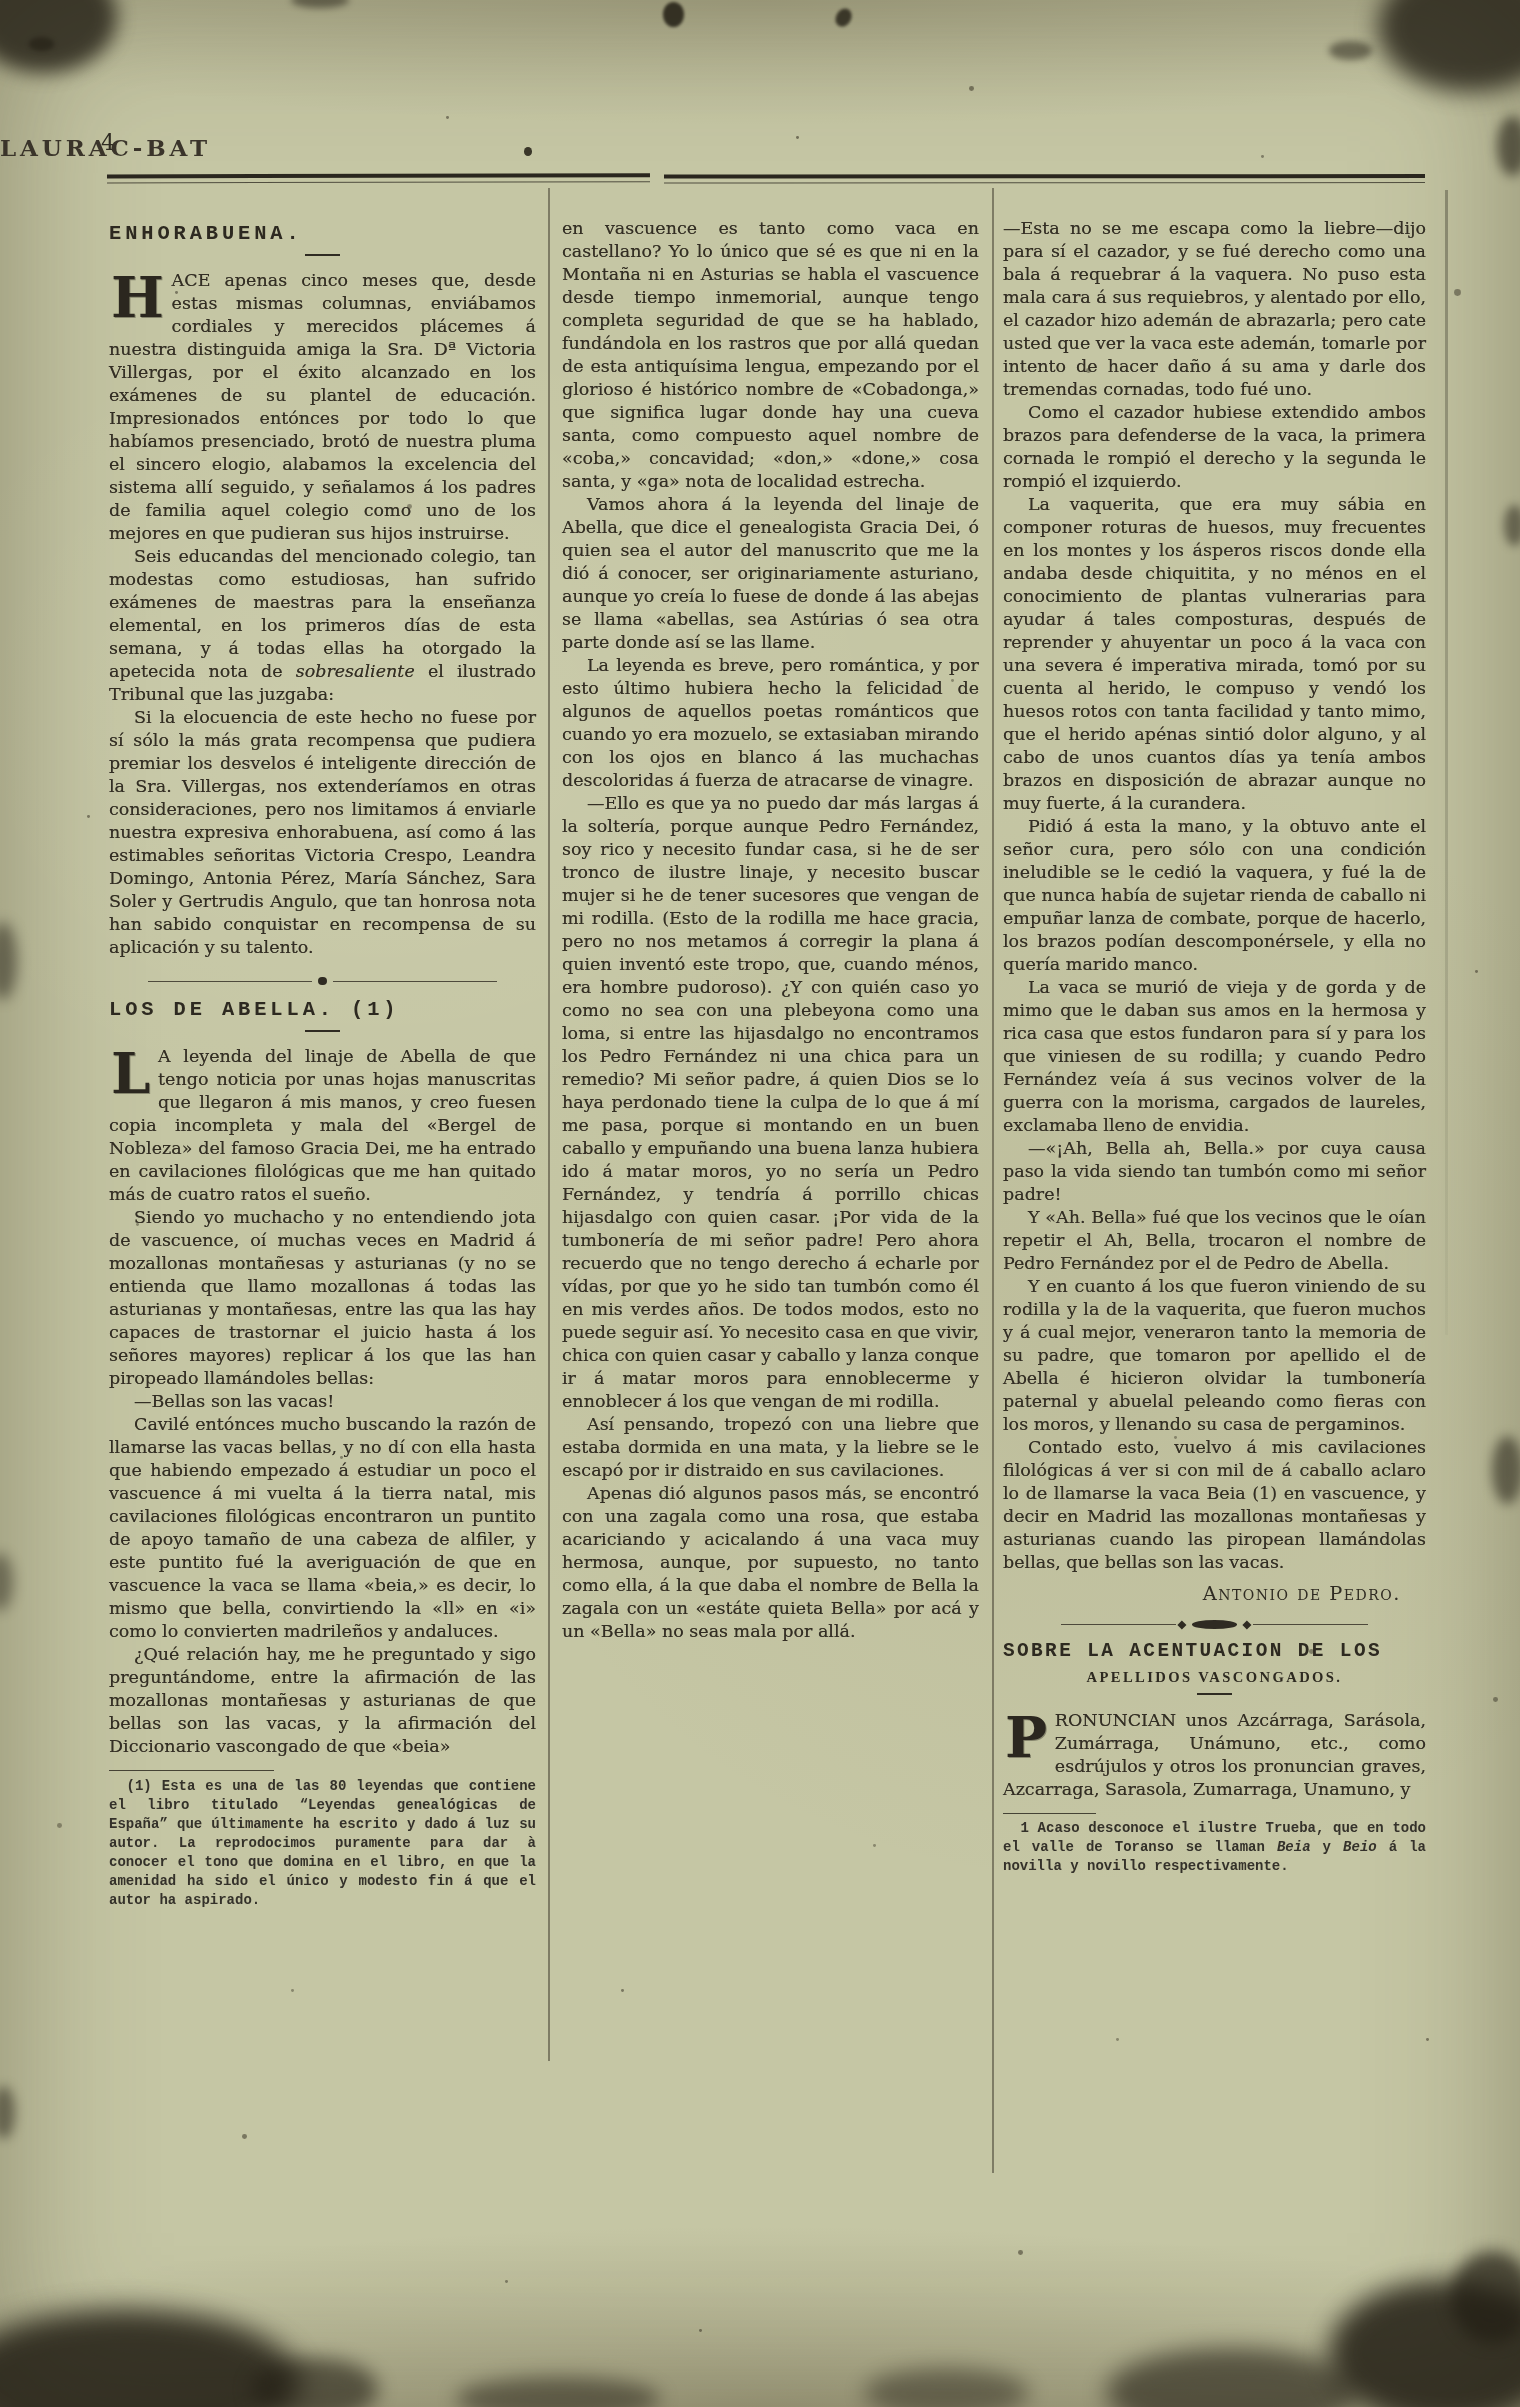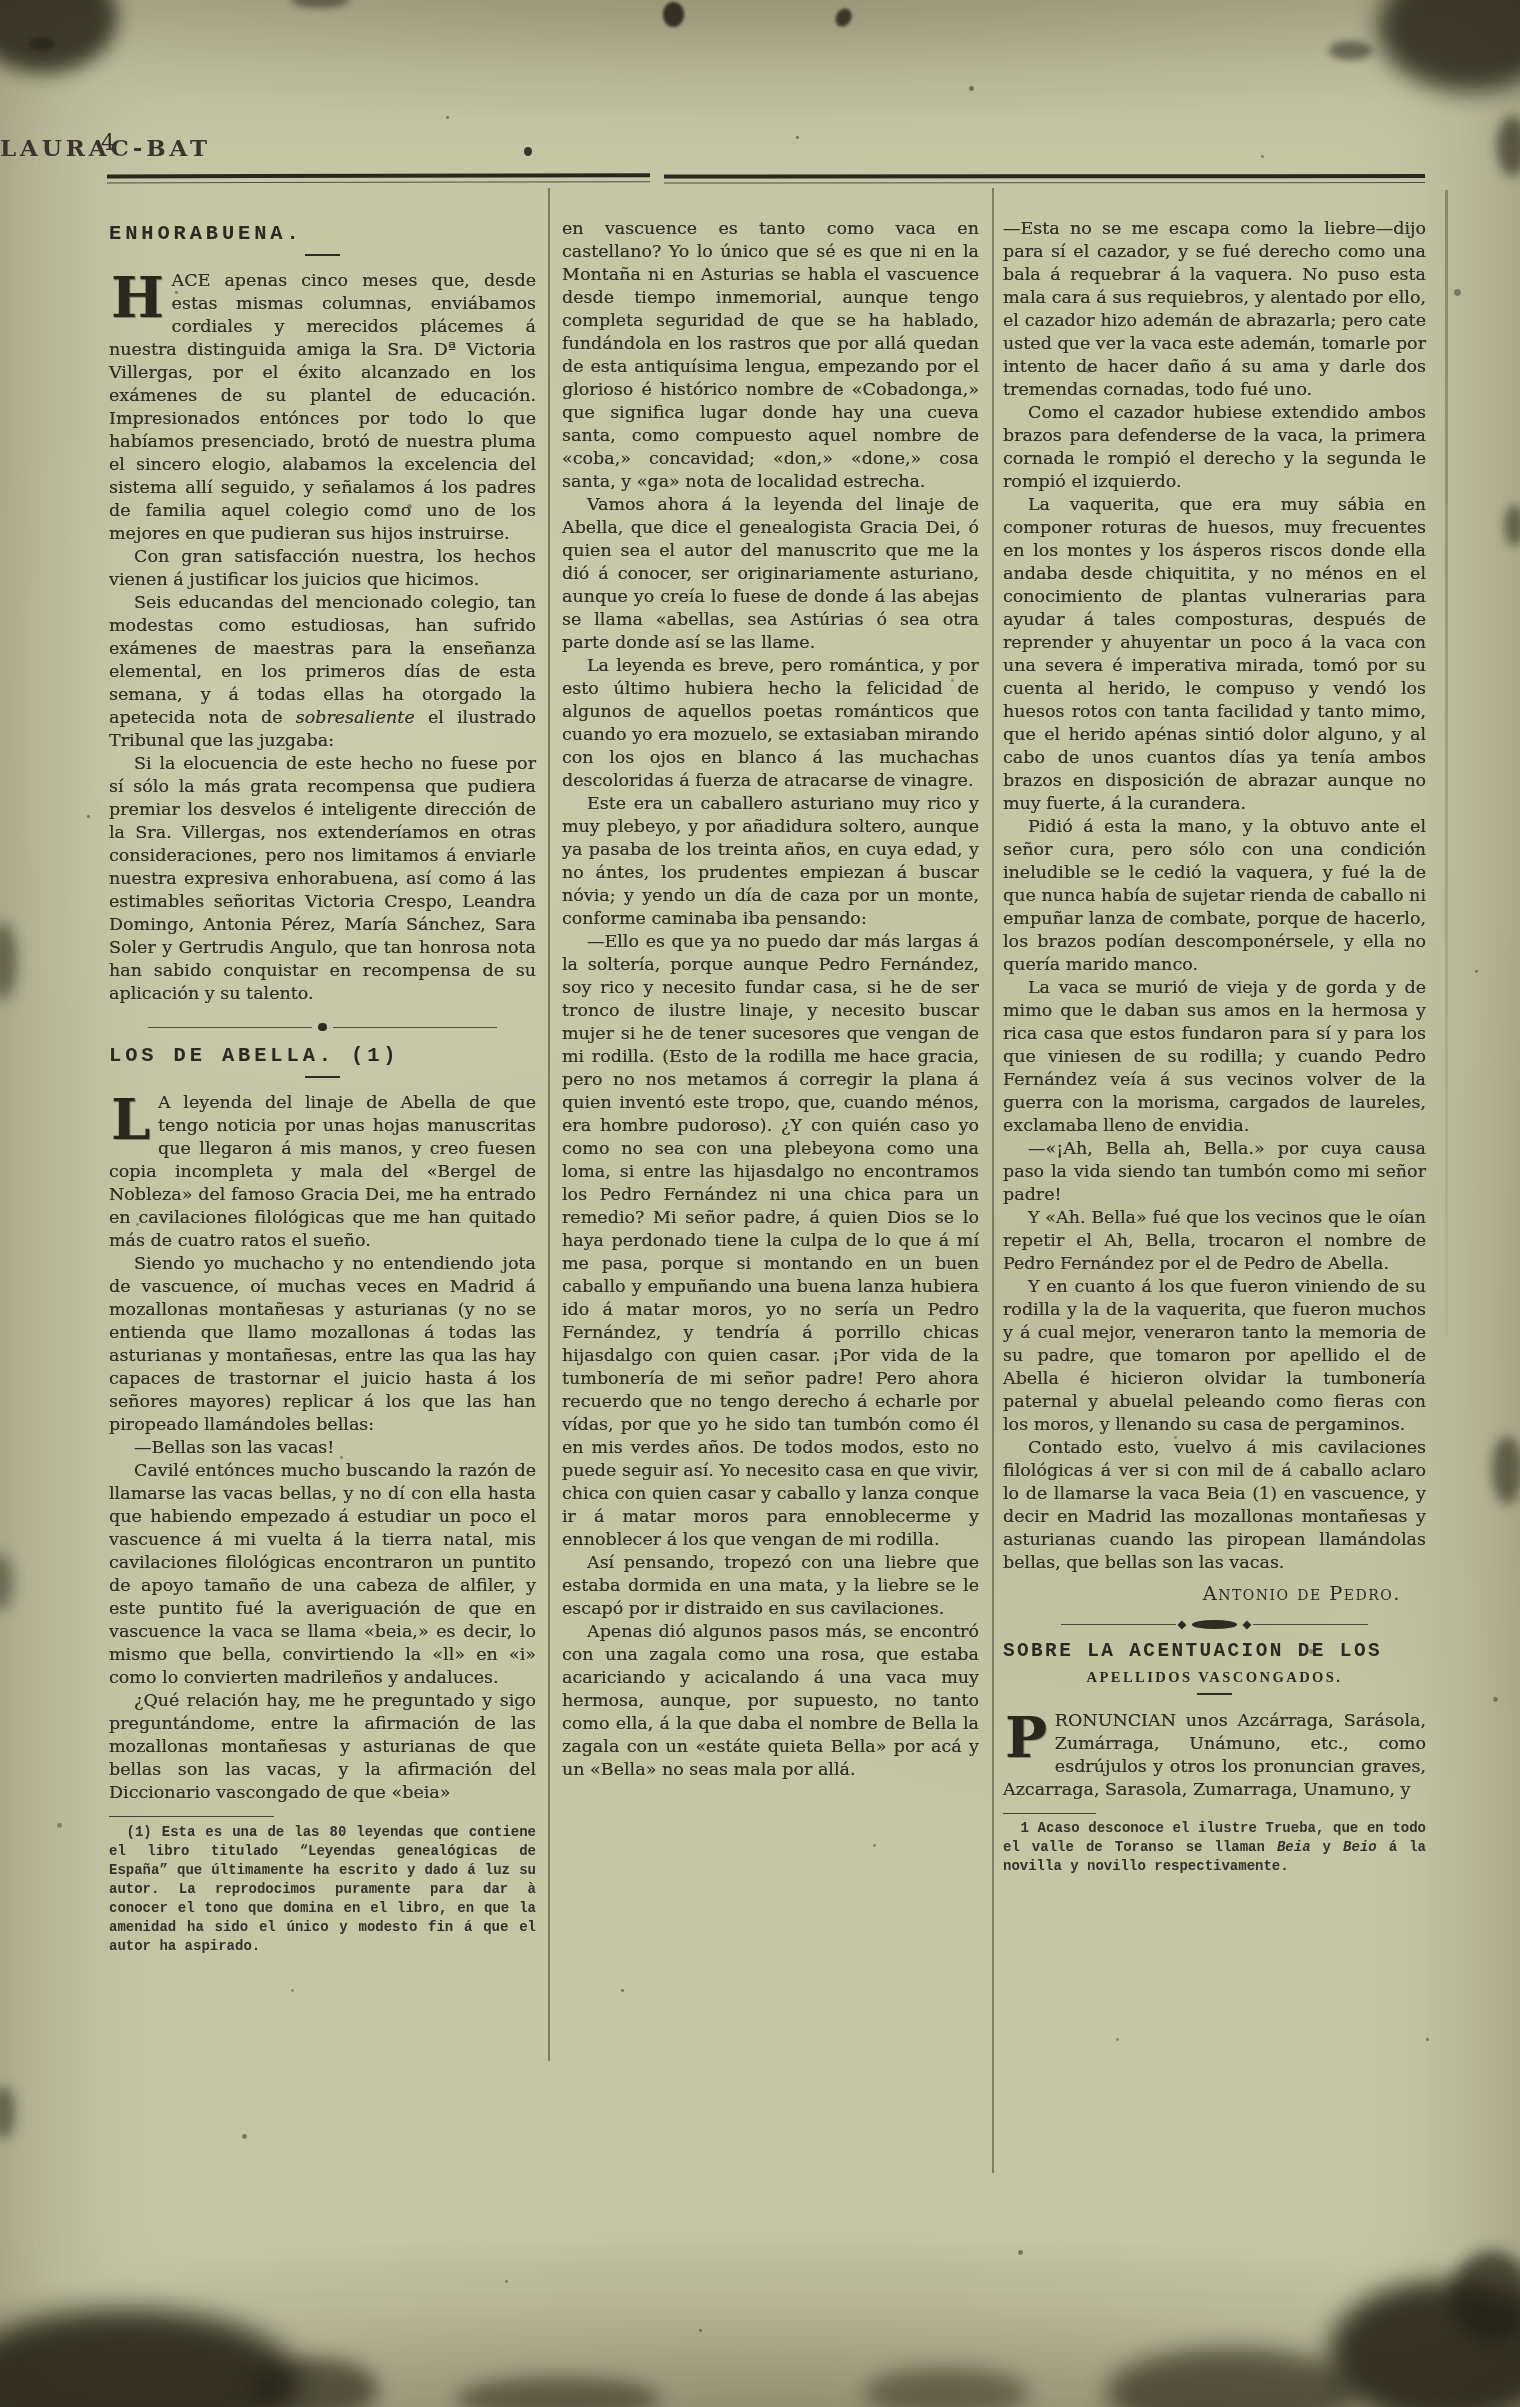--- a/index.html
+++ b/index.html
@@ -113,21 +113,20 @@
   </div>
 
   <div class="vrule vr1"></div>
   <div class="vrule vr2"></div>
   <div class="fold"></div>
 
   <div class="col c1">
     <h2 class="atitle">ENHORABUENA.</h2>
     <div class="dash"></div>
     <p class="body noind"><span class="dropcap">H</span><span>ACE apenas cinco meses que, desde estas mismas columnas, enviábamos cordiales y merecidos plácemes á nuestra distinguida amiga la Sra. Dª Victoria Villergas, por el éxito alcanzado en los exámenes de su plantel de educación. Impresionados entónces por todo lo que habíamos presenciado, brotó de nuestra pluma el sincero elogio, alabamos la excelencia del sistema allí seguido, y señalamos á los padres de familia aquel colegio como uno de los mejores en que pudieran sus hijos instruirse.</span></p>
-    <p class="body">Con gran satisfacción nuestra, los hechos vienen á justificar los juicios que hicimos.</p>
     <p class="body"><span>Seis educandas del mencionado colegio, tan modestas como estudiosas, han sufrido exámenes de maestras para la enseñanza elemental, en los primeros días de esta semana, y á todas ellas ha otorgado la apetecida nota de </span><span class="it">sobresaliente</span><span> el ilustrado Tribunal que las juzgaba:</span></p>
     <p class="body">Si la elocuencia de este hecho no fuese por sí sólo la más grata recompensa que pudiera premiar los desvelos é inteligente dirección de la Sra. Villergas, nos extenderíamos en otras consideraciones, pero nos limitamos á enviarle nuestra expresiva enhorabuena, así como á las estimables señoritas Victoria Crespo, Leandra Domingo, Antonia Pérez, María Sánchez, Sara Soler y Gertrudis Angulo, que tan honrosa nota han sabido conquistar en recompensa de su aplicación y su talento.</p>
 
     <div class="divider">
         <span class="dot"></span>
       </div>
 
     <h2 class="atitle">LOS DE ABELLA. (1)</h2>
     <div class="dash"></div>
     <p class="body noind"><span class="dropcap">L</span><span>A leyenda del linaje de Abella de que tengo noticia por unas hojas manuscritas que llegaron á mis manos, y creo fuesen copia incompleta y mala del «Bergel de Nobleza» del famoso Gracia Dei, me ha entrado en cavilaciones filológicas que me han quitado más de cuatro ratos el sueño.</span></p>
@@ -137,21 +136,20 @@
     <p class="body">¿Qué relación hay, me he preguntado y sigo preguntándome, entre la afirmación de las mozallonas montañesas y asturianas de que bellas son las vacas, y la afirmación del Diccionario vascongado de que «beia»</p>
 
     <div class="fnrule"></div>
     <p class="footnote">(1)  Esta es una de las 80 leyendas que contiene el libro titulado “Leyendas genealógicas de España” que últimamente ha escrito y dado á luz su autor. La reprodocimos puramente para dar à conocer el tono que domina en el libro, en que la amenidad ha sido el único y modesto fin á que el autor ha aspirado.</p>
   </div>
 
   <div class="col c2">
     <p class="body noind">en vascuence es tanto como vaca en castellano? Yo lo único que sé es que ni en la Montaña ni en Asturias se habla el vascuence desde tiempo inmemorial, aunque tengo completa seguridad de que se ha hablado, fundándola en los rastros que por allá quedan de esta antiquísima lengua, empezando por el glorioso é histórico nombre de «Cobadonga,» que significa lugar donde hay una cueva santa, como compuesto aquel nombre de «coba,» concavidad; «don,» «done,» cosa santa, y «ga» nota de localidad estrecha.</p>
     <p class="body">Vamos ahora á la leyenda del linaje de Abella, que dice el genealogista Gracia Dei, ó quien sea el autor del manuscrito que me la dió á conocer, ser originariamente asturiano, aunque yo creía lo fuese de donde á las abejas se llama «abellas, sea Astúrias ó sea otra parte donde así se las llame.</p>
     <p class="body">La leyenda es breve, pero romántica, y por esto último hubiera hecho la felicidad de algunos de aquellos poetas románticos que cuando yo era mozuelo, se extasiaban mirando con los ojos en blanco á las muchachas descoloridas á fuerza de atracarse de vinagre.</p>
-    <p class="body">Este era un caballero asturiano muy rico y muy plebeyo, y por añadidura soltero, aunque ya pasaba de los treinta años, en cuya edad, y no ántes, los prudentes empiezan á buscar nóvia; y yendo un día de caza por un monte, conforme caminaba iba pensando:</p>
     <p class="body">—Ello es que ya no puedo dar más largas á la soltería, porque aunque Pedro Fernández, soy rico y necesito fundar casa, si he de ser tronco de ilustre linaje, y necesito buscar mujer si he de tener sucesores que vengan de mi rodilla. (Esto de la rodilla me hace gracia, pero no nos metamos á corregir la plana á quien inventó este tropo, que, cuando ménos, era hombre pudoroso). ¿Y con quién caso yo como no sea con una plebeyona como una loma, si entre las hijasdalgo no encontramos los Pedro Fernández ni una chica para un remedio? Mi señor padre, á quien Dios se lo haya perdonado tiene la culpa de lo que á mí me pasa, porque si montando en un buen caballo y empuñando una buena lanza hubiera ido á matar moros, yo no sería un Pedro Fernández, y tendría á porrillo chicas hijasdalgo con quien casar. ¡Por vida de la tumbonería de mi señor padre! Pero ahora recuerdo que no tengo derecho á echarle por vídas, por que yo he sido tan tumbón como él en mis verdes años. De todos modos, esto no puede seguir así. Yo necesito casa en que vivir, chica con quien casar y caballo y lanza conque ir á matar moros para ennoblecerme y ennoblecer á los que vengan de mi rodilla.</p>
     <p class="body">Así pensando, tropezó con una liebre que estaba dormida en una mata, y la liebre se le escapó por ir distraido en sus cavilaciones.</p>
     <p class="body">Apenas dió algunos pasos más, se encontró con una zagala como una rosa, que estaba acariciando y acicalando á una vaca muy hermosa, aunque, por supuesto, no tanto como ella, á la que daba el nombre de Bella la zagala con un «estáte quieta Bella» por acá y un «Bella» no seas mala por allá.</p>
   </div>
 
   <div class="col c3">
     <p class="body noind">—Esta no se me escapa como la liebre—dijo para sí el cazador, y se fué derecho como una bala á requebrar á la vaquera. No puso esta mala cara á sus requiebros, y alentado por ello, el cazador hizo ademán de abrazarla; pero cate usted que ver la vaca este ademán, tomarle por intento de hacer daño á su ama y darle dos tremendas cornadas, todo fué uno.</p>
     <p class="body">Como el cazador hubiese extendido ambos brazos para defenderse de la vaca, la primera cornada le rompió el derecho y la segunda le rompió el izquierdo.</p>
     <p class="body">La vaquerita, que era muy sábia en componer roturas de huesos, muy frecuentes en los montes y los ásperos riscos donde ella andaba desde chiquitita, y no ménos en el conocimiento de plantas vulnerarias para ayudar á tales composturas, después de reprender y ahuyentar un poco á la vaca con una severa é imperativa mirada, tomó por su cuenta al herido, le compuso y vendó los huesos rotos con tanta facilidad y tanto mimo, que el herido apénas sintió dolor alguno, y al cabo de unos cuantos días ya tenía ambos brazos en disposición de abrazar aunque no muy fuerte, á la curandera.</p>
     <p class="body">Pidió á esta la mano, y la obtuvo ante el señor cura, pero sólo con una condición ineludible se le cedió la vaquera, y fué la de que nunca había de sujetar rienda de caballo ni empuñar lanza de combate, porque de hacerlo, los brazos podían descomponérsele, y ella no quería marido manco.</p>

